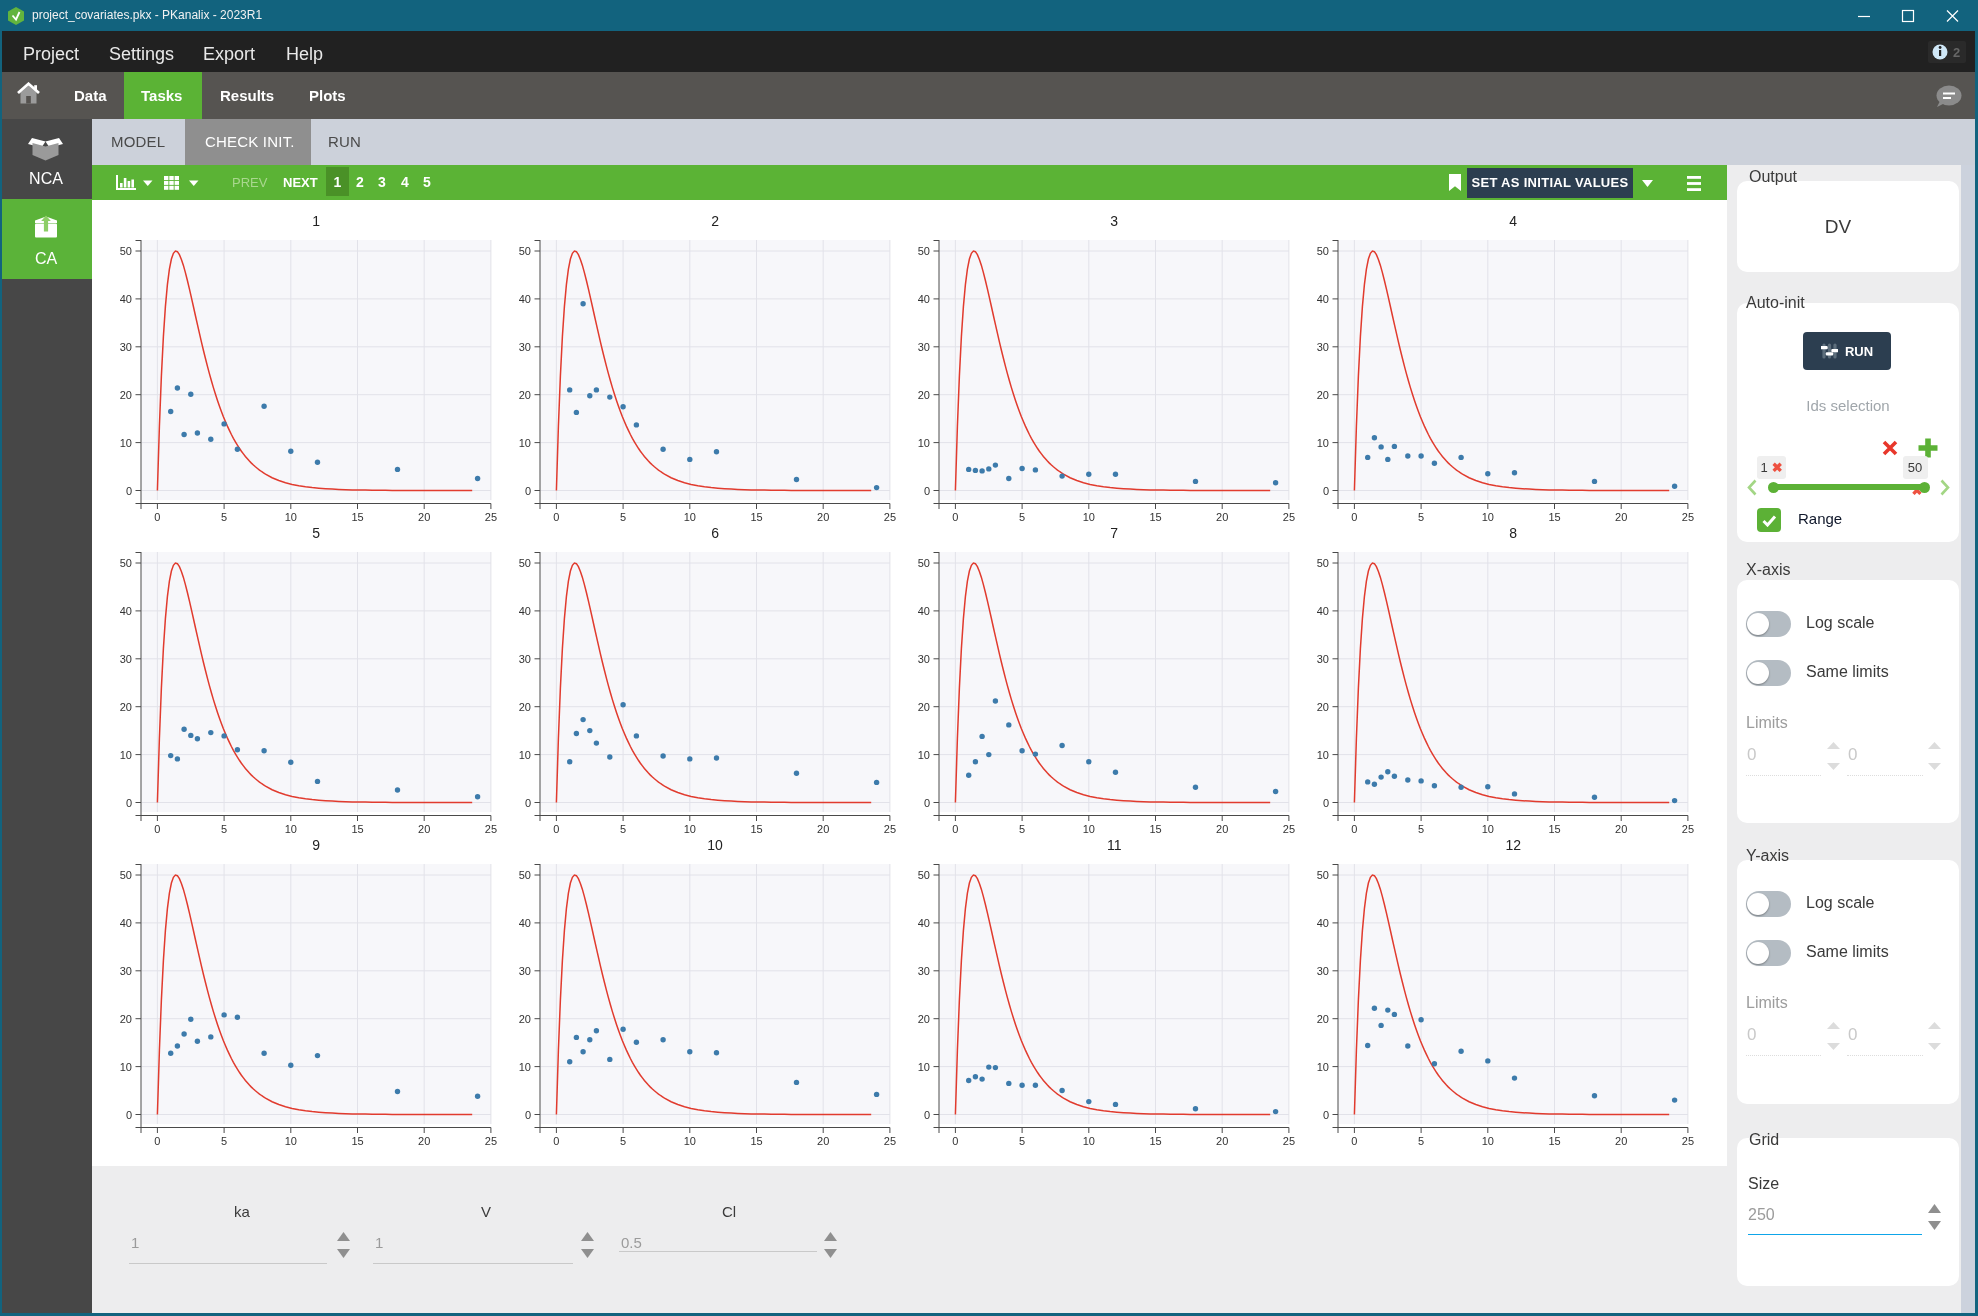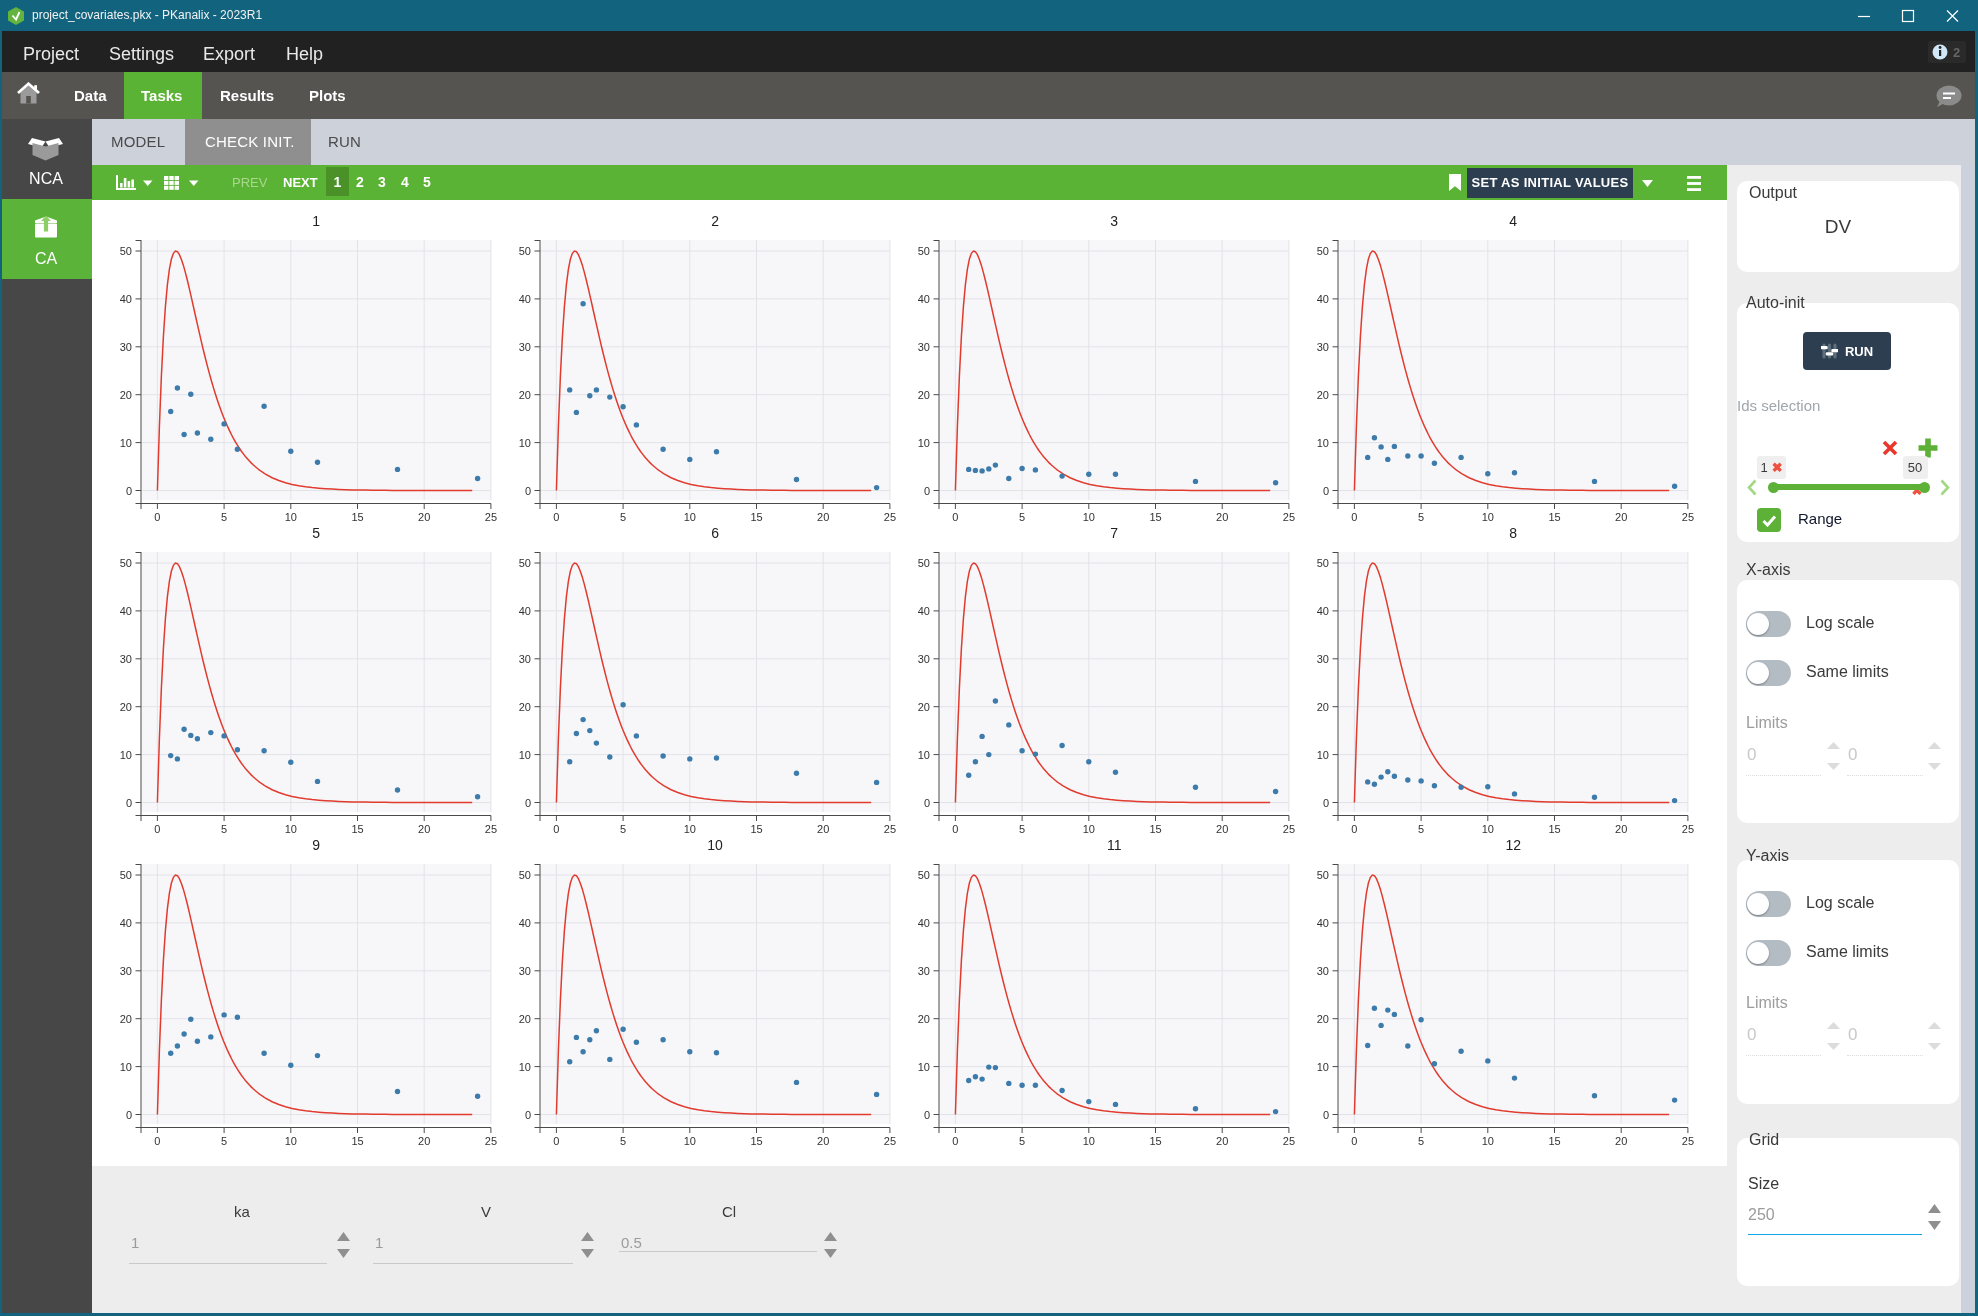--- a/index.html
+++ b/index.html
@@ -305,37 +305,37 @@
   </svg>
 <div class="abs" style="left:689px;top:1203px;width:80px;text-align:center;font-size:15px;color:#3b3b3b">Cl</div>
 <div class="abs" style="left:619px;top:1234px;width:198px;font-size:15px;color:#9b9b9b;border-bottom:1px solid #c9c9c9;padding-left:2px">0.5</div>
 <svg class="abs" style="left:823.5px;top:1232.0px" width="13" height="26" viewBox="0 0 13 26">
     <polygon points="0,9 13,9 6.5,0" fill="#8f8f8f"></polygon>
     <polygon points="0,17 13,17 6.5,26" fill="#8f8f8f"></polygon>
   </svg>
 <div class="abs" style="left:1727px;top:165px;width:251px;height:1151px;background:#ededee"></div>
 <div class="abs" style="left:1961px;top:165px;width:14px;height:1148px;background:#ccd2dd"></div>
 <div class="abs card" style="left:1737px;top:181px;width:222px;height:91px"></div>
-<div class="abs lab" style="left:1749px;top:184px">Output</div>
+<div class="abs lab" style="left:1749px;top:168px">Output</div>
 <div class="abs" style="left:1737px;top:216px;width:202px;text-align:center;font-size:19px;color:#3a3a3a">DV</div>
 <div class="abs card" style="left:1737px;top:303px;width:222px;height:239px"></div>
 <div class="abs lab" style="left:1746px;top:294px">Auto-init</div>
 <div class="abs runbtn" style="left:1803px;top:332px;width:88px;height:38px"><svg width="17" height="16" viewBox="0 0 17 16" style="margin-right:7px">
       <g fill="#5d6e7c">
         <rect x="1.4" y="0.5" width="3.2" height="15" rx="1.6"></rect>
         <rect x="6.9" y="0.5" width="3.2" height="15" rx="1.6"></rect>
         <rect x="12.4" y="0.5" width="3.2" height="15" rx="1.6"></rect>
       </g>
       <g fill="#fff">
         <rect x="-0.7" y="3" width="7.4" height="3.2" rx="1"></rect>
         <rect x="4.8" y="9.3" width="7.4" height="3.2" rx="1"></rect>
         <rect x="10.3" y="6.1" width="7.4" height="3.2" rx="1"></rect>
       </g>
     </svg>RUN</div>
-<div class="abs" style="left:1737px;top:397px;width:222px;font-size:15px;color:#a0a6ab">Ids selection</div>
+<div class="abs" style="left:1737px;top:397px;width:222px;text-align:center;font-size:15px;color:#a0a6ab">Ids selection</div>
 <svg class="abs" style="left:1882px;top:440px" width="16" height="16" viewBox="0 0 16 16">
     <path d="M2,2 L14,14 M14,2 L2,14" stroke="#e8372b" stroke-width="3.6"></path>
   </svg>
 <svg class="abs" style="left:1917px;top:437px" width="22" height="22" viewBox="0 0 22 22">
     <path d="M11,1.5 V20.5 M1.5,11 H20.5" stroke="#5cb136" stroke-width="5.6"></path>
   </svg>
 <div class="abs chip" style="left:1757px;top:456px;width:29px">1 <span class="cx">✖</span></div>
 <div class="abs chip" style="left:1903px;top:456px;width:25px">50 <span class="cx">✖</span></div>
 <div class="abs" style="left:1773px;top:484px;width:151px;height:6px;background:#5cb136"></div>
 <div class="abs sh" style="left:1767.5px;top:481.5px"></div>

